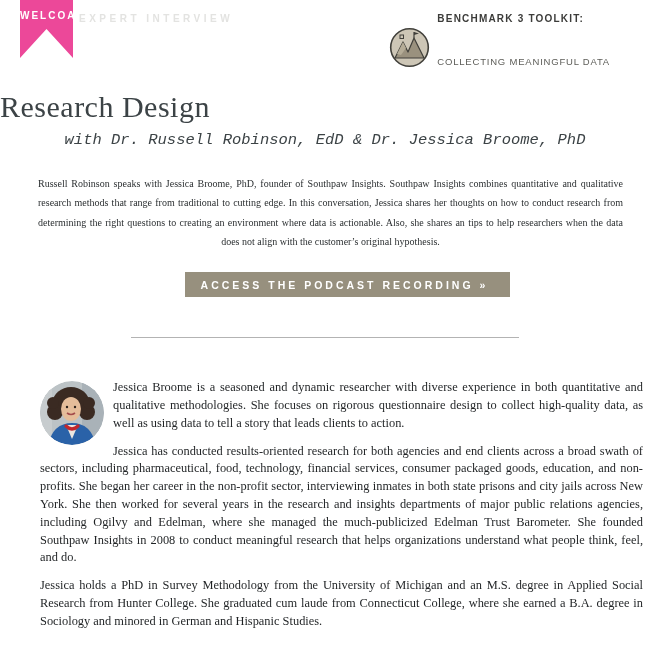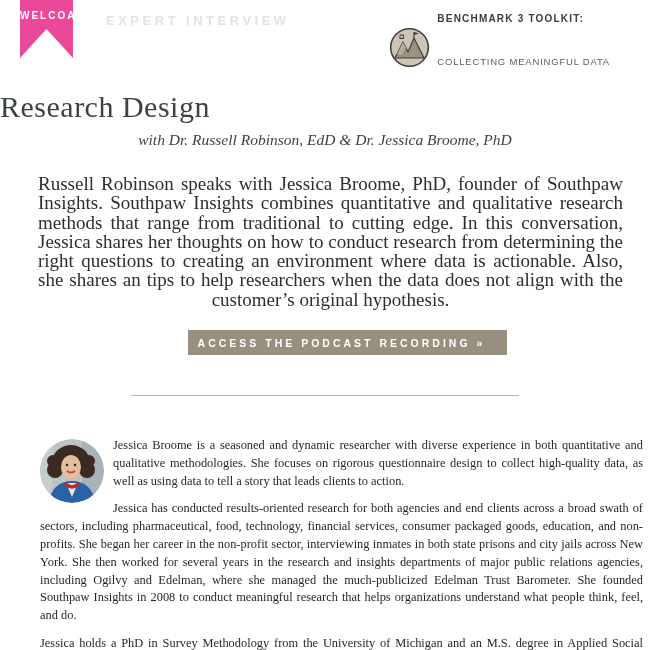--- a/index.html
+++ b/index.html
@@ -20,23 +20,23 @@
     clip-path: polygon(0 0, 100% 0, 100% 100%, 50% 50%, 0 100%);
     text-align: center;
   }
   .ribbon-text {
     display: inline-block; margin-top: 10px;
     font-family: "Liberation Sans", sans-serif;
     font-size: 10px; font-weight: bold; letter-spacing: 2px;
     color: #ffffff;
   }
   .eyebrow {
-    position: absolute; left: 106px; top: 13px;
+    position: absolute; left: 79px; top: 13px;
     font-family: "Liberation Sans", sans-serif;
-    font-size: 13px; font-weight: bold; letter-spacing: 3.5px;
+    font-size: 10px; font-weight: bold; letter-spacing: 3.5px;
     color: #e3e3e1;
   }
   .toolkit { position: absolute; right: 40px; top: 11px; display: flex; align-items: flex-end; }
   .badge { width: 41px; height: 41px; margin-right: 7px; flex: 0 0 auto; }
   .toolkit-text { font-family: "Liberation Sans", sans-serif; padding-top: 2px; }
   .toolkit-title {
     font-size: 10px; font-weight: bold; letter-spacing: 1.2px;
     color: #3c3c3a; margin-bottom: 2px;
   }
   .toolkit-line {
@@ -45,33 +45,33 @@
     margin-top: 32px;
   }
   
   .title {
     margin-top: 32px; 
     font-family: Liberation Serif, serif; font-weight: normal;
     font-size: 30px; letter-spacing: 0.5px; color: #3c4346;
   }
   .subtitle {
     margin-top: 7px; text-align: center;
-    font-style: italic; font-size: 15.5px; color: #3c4346;
+    font-style: italic; font-size: 15.5px; color: #3c4346; font-family: Liberation Mono, monospace;
   }
   .intro {
     margin: 25px 30px 0 38px; width: 585px;
-    font-size: 19px; line-height: 19.3px; color: #2b2f31;
+    font-size: 10px; line-height: 19.3px; color: #2b2f31;
     text-align: justify; text-align-last: center;
   }
   .cta-row { margin-top: 21px; text-align: center; }
   .cta {
     display: inline-block; background: #97907e; color: #ffffff;
     font-family: "Liberation Sans", sans-serif;
     font-size: 10.5px; font-weight: bold; letter-spacing: 3px;
-    padding: 7px 22px 6px 10px; text-decoration: none; cursor: pointer; margin-left: 45px;
+    padding: 7px 22px 6px 16px; text-decoration: none; cursor: pointer; margin-left: 45px;
   }
   .divider {
     border: none; border-top: 1.5px solid #b3b3b3;
     width: 388px; margin: 40px auto 0 auto;
   }
   
   .section { margin: 0 7px 0 40px; }
   .section-1 { margin-top: 41px; }
   .about-heading {
     font-family: "Liberation Sans", sans-serif;

